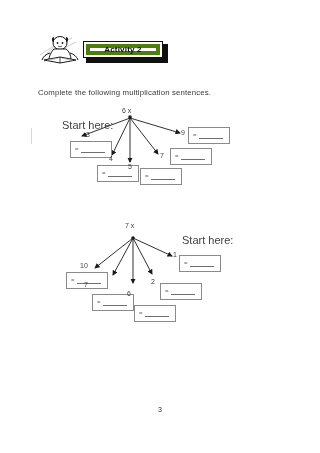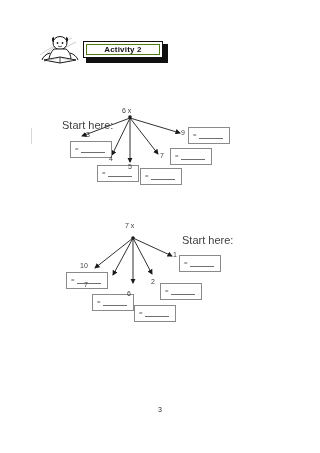--- a/index.html
+++ b/index.html
@@ -67,21 +67,21 @@
     background: #ffffff;
     border: 1px solid #101010;
     box-sizing: border-box;
   }
   .activity-banner .inner {
     position: absolute;
     left: 2px;
     top: 2px;
     right: 2px;
     bottom: 2px;
-    border: 1px solid #4d7c0f;
+    border: 4px solid #4d7c0f;
     box-sizing: border-box;
     display: flex;
     align-items: center;
     justify-content: center;
   }
   .activity-label {
     font-size: 8px;
     font-weight: bold;
     letter-spacing: 0.2px;
     color: #101010;
@@ -199,20 +199,21 @@
     <div class="activity-banner">
       <div class="shadow"></div>
       <div class="face">
         <div class="inner">
           <span class="activity-label">Activity 2</span>
         </div>
       </div>
     </div>
   </div>
 
+  <div class="instruction">Complete the following multiplication sentences.</div>
 
   <svg class="diagram" viewBox="0 0 320 453">
     <defs>
       <marker id="ah" markerWidth="6" markerHeight="6" refX="5" refY="3" orient="auto">
         <path d="M0,0 L6,3 L0,6 z" fill="#1a1a1a"></path>
       </marker>
     </defs>
     <g stroke="#1a1a1a" stroke-width="0.9" fill="none" marker-end="url(#ah)">
       <line x1="130" y1="118" x2="82" y2="136"></line>
       <line x1="130" y1="118" x2="112" y2="155"></line>

